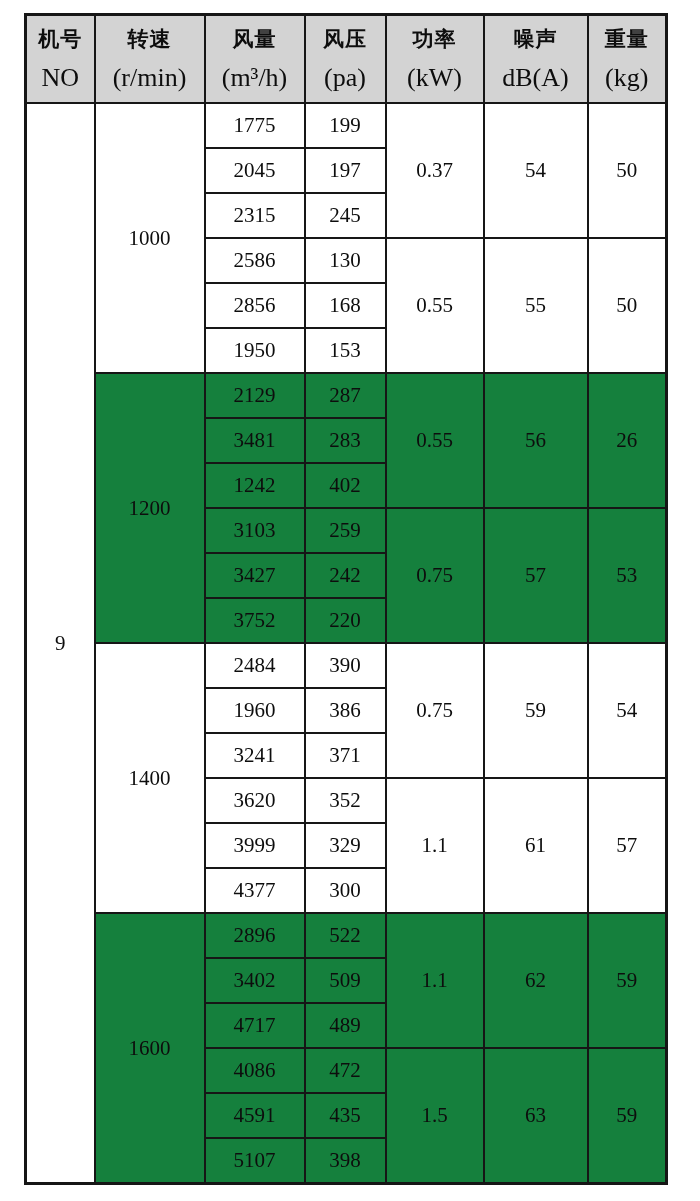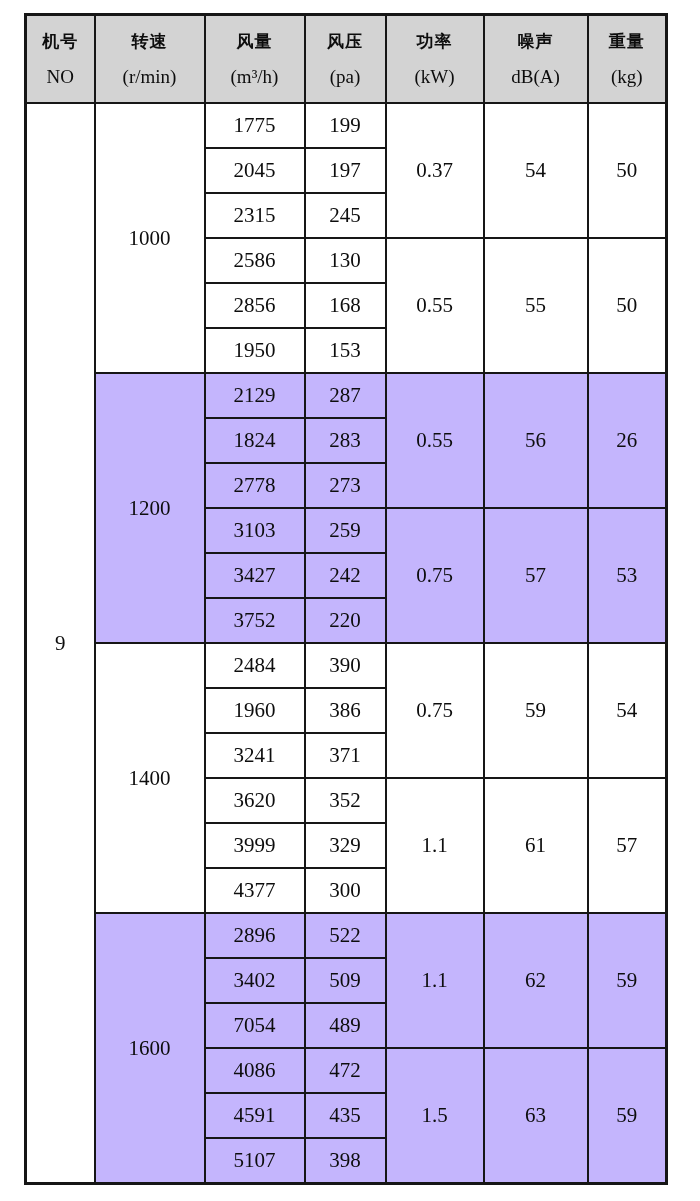--- a/index.html
+++ b/index.html
@@ -30,34 +30,34 @@
     font-weight: normal;
   }
   .hdr {
     display: flex;
     flex-direction: column;
     justify-content: space-evenly;
     height: 100%;
   }
   .hdr .zh {
     font-weight: bold;
-    font-size: 17px;
+    font-size: 21px;
     letter-spacing: 1px;
     font-family: Liberation Serif, serif;
   }
   .hdr .en {
-    font-size: 19px;
+    font-size: 26px;
   }
   .spec tbody td {
     height: 43px;
     font-size: 21px;
     background: #ffffff;
   }
   .spec tbody td.shade {
-    background: #c4b5fd;
+    background: #15803d;
   }
   col.c-no  { width: 69px; }
   col.c-spd { width: 110px; }
   col.c-air { width: 100px; }
   col.c-pr  { width: 81px; }
   col.c-pw  { width: 98px; }
   col.c-ns  { width: 104px; }
   col.c-wt  { width: 79px; }
 </style>
 </head>
@@ -157,26 +157,26 @@
 
     <tr>
       <td rowspan="6" class="shade">1200</td>
       <td class="shade">2129</td>
       <td class="shade">287</td>
       <td rowspan="3" class="shade">0.55</td>
       <td rowspan="3" class="shade">56</td>
       <td rowspan="3" class="shade">26</td>
     </tr>
     <tr>
-      <td class="shade">1824</td>
+      <td class="shade">3481</td>
       <td class="shade">283</td>
     </tr>
     <tr>
-      <td class="shade">2778</td>
-      <td class="shade">273</td>
+      <td class="shade">1242</td>
+      <td class="shade">402</td>
     </tr>
 
     <tr>
       <td class="shade">3103</td>
       <td class="shade">259</td>
       <td rowspan="3" class="shade">0.75</td>
       <td rowspan="3" class="shade">57</td>
       <td rowspan="3" class="shade">53</td>
     </tr>
     <tr>
@@ -227,21 +227,21 @@
       <td class="shade">522</td>
       <td rowspan="3" class="shade">1.1</td>
       <td rowspan="3" class="shade">62</td>
       <td rowspan="3" class="shade">59</td>
     </tr>
     <tr>
       <td class="shade">3402</td>
       <td class="shade">509</td>
     </tr>
     <tr>
-      <td class="shade">7054</td>
+      <td class="shade">4717</td>
       <td class="shade">489</td>
     </tr>
 
     <tr>
       <td class="shade">4086</td>
       <td class="shade">472</td>
       <td rowspan="3" class="shade">1.5</td>
       <td rowspan="3" class="shade">63</td>
       <td rowspan="3" class="shade">59</td>
     </tr>

